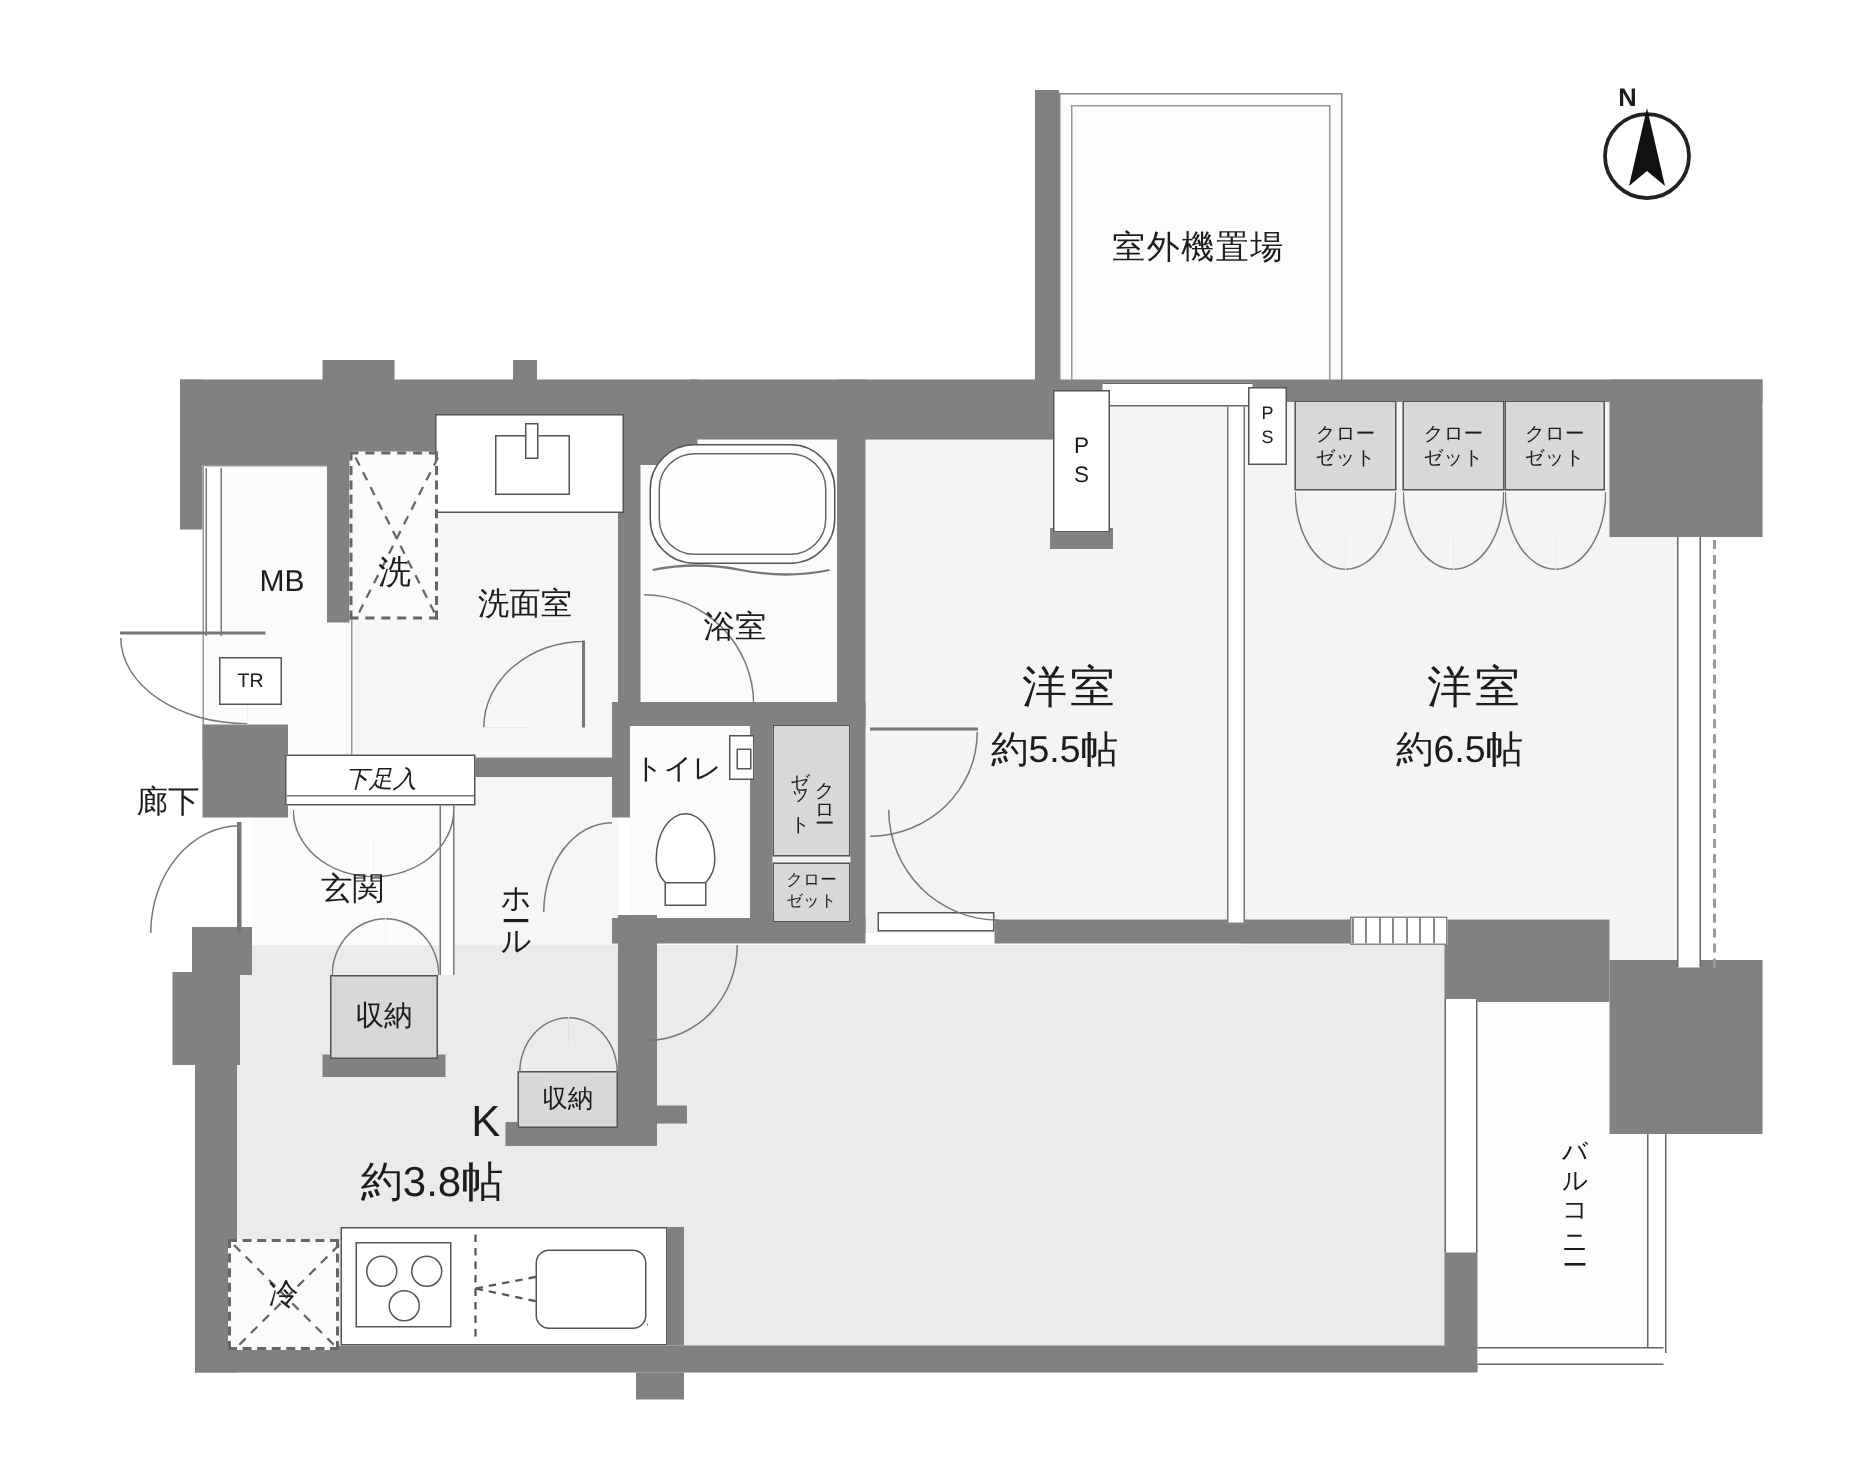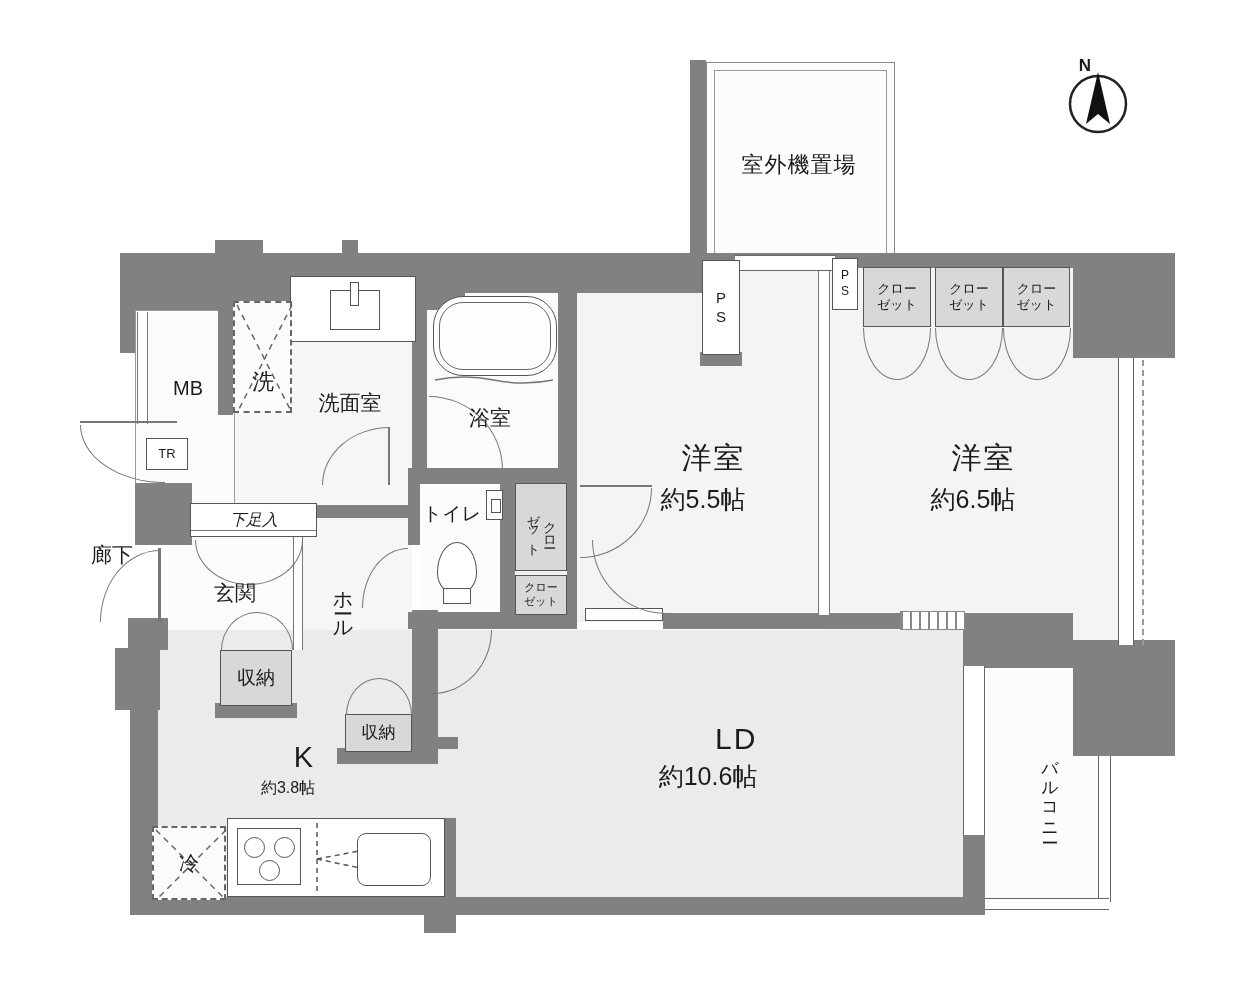--- a/index.html
+++ b/index.html
@@ -223,21 +223,21 @@
   <div class="arc arc-bl" style="left:592px;top:540px;width:74px;height:74px;"></div>
   <div class="arc arc-br" style="left:432px;top:630px;width:60px;height:64px;"></div>
 
   <svg width="80" height="84" viewBox="0 0 80 84" style="left:1060px;top:56px;">
     <circle cx="38" cy="48" r="28" fill="none" stroke="#222" stroke-width="2.5"></circle>
     <path d="M38,16 L50,68 L38,58 L26,68 Z" fill="#111"></path>
   </svg>
   <div class="lbl" style="left:1085px;top:66px;font-size:17px;font-weight:bold;">N</div>
 
   <div class="lbl" style="left:799px;top:165px;font-size:22px;letter-spacing:1px;">室外機置場</div>
-  <div class="lbl" style="left:112px;top:555px;font-size:21px;">廊下</div>
+  <div class="lbl" style="left:112px;top:535px;font-size:21px;">廊下</div>
   <div class="lbl" style="left:188px;top:388px;font-size:20px;">MB</div>
   <div class="box" style="left:146px;top:438px;width:42px;height:32px;border-width:1px;"></div>
   <div class="lbl" style="left:167px;top:454px;font-size:13px;text-align:center;">TR</div>
   <div class="lbl" style="left:263px;top:382px;font-size:22px;">洗</div>
   <div class="lbl" style="left:350px;top:403px;font-size:21px;">洗面室</div>
   <div class="lbl" style="left:490px;top:418px;font-size:21px;">浴室</div>
   <div class="lbl" style="left:452px;top:514px;font-size:19px;">トイレ</div>
   <div class="lbl" style="left:254px;top:520px;font-size:16px;font-style:italic;">下足入</div>
   <div class="lbl" style="left:235px;top:593px;font-size:21px;">玄関</div>
   <div class="vlbl" style="left:344px;top:605px;font-size:20px;">ホール</div>
@@ -245,22 +245,18 @@
   <div class="vlbl" style="left:1050px;top:792px;font-size:17px;letter-spacing:2px;">バルコニー</div>
 
   <div class="rlbl" style="left:703px;top:477px;">
     <div class="rname">洋室</div>
     <div class="rsize">約5.5帖</div>
   </div>
   <div class="rlbl" style="left:973px;top:477px;">
     <div class="rname">洋室</div>
     <div class="rsize">約6.5帖</div>
   </div>
-  <div class="rlbl" style="left:708px;top:757px;">
-    <div class="rname">LD</div>
-    <div class="rsize">約10.6帖</div>
-  </div>
   <div class="rlbl" style="left:288px;top:770px;">
     <div class="rname" style="font-size:29px;">K</div>
-    <div class="rsize" style="font-size:16px;">約3.8帖</div>
+    <div class="rsize" style="font-size:28px;">約3.8帖</div>
   </div>
 
 </div>
 
 </body></html>

